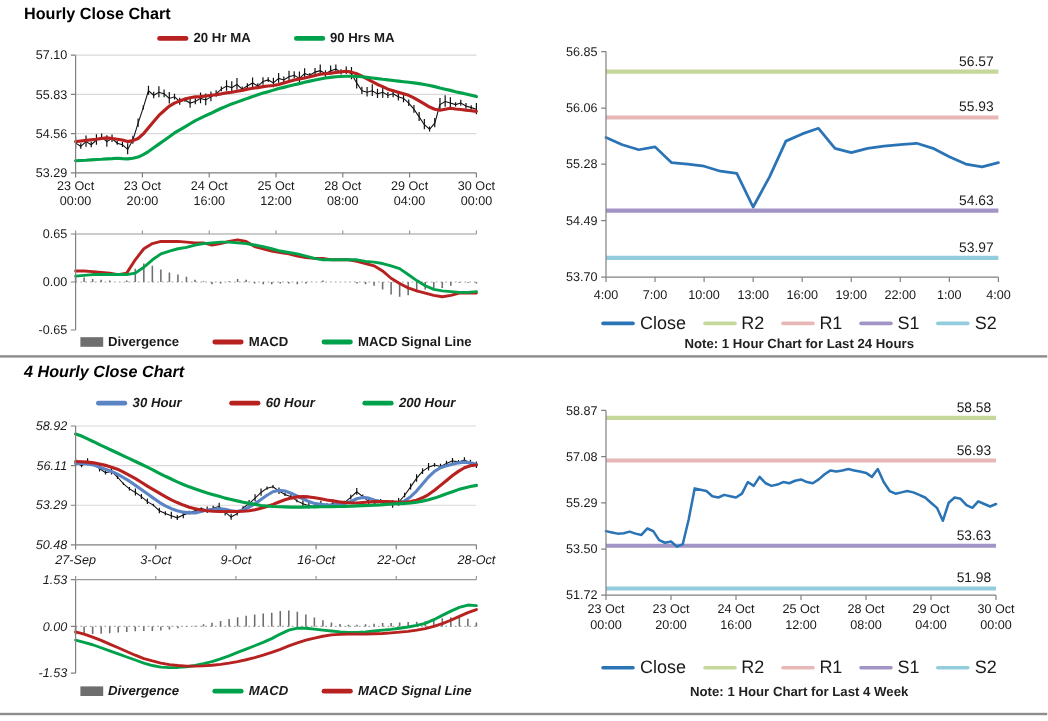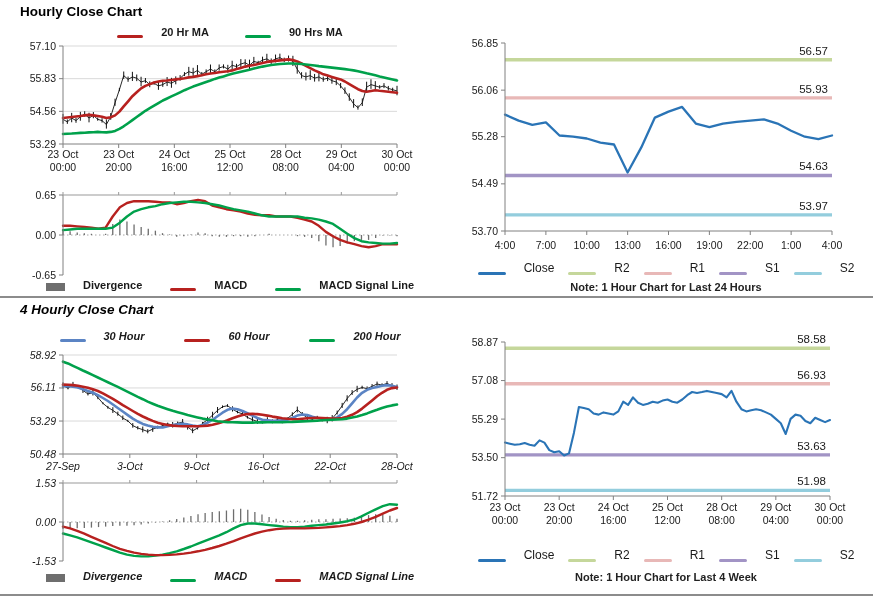--- a/index.html
+++ b/index.html
@@ -3,24 +3,24 @@
 <meta charset="utf-8">
 <style>
   html,body{margin:0;padding:0;background:#fff;}
   .stage{position:relative;width:873px;height:601px;background:#fff;overflow:hidden;
          font-family:"Liberation Sans","DejaVu Sans",sans-serif;color:#1a1a1a;}
   .panel{position:absolute;}
   .title{position:absolute;left:8px;top:4px;font-size:13.5px;font-weight:bold;color:#000;margin-left:12px;}
   svg{position:absolute;left:0;}
   svg text{font-family:"Liberation Sans","DejaVu Sans",sans-serif;}
   .legend{position:absolute;display:flex;justify-content:center;align-items:center;}
-  .legend .li{display:flex;align-items:flex-end;white-space:nowrap;gap:14px;}
+  .legend .li{display:flex;align-items:center;white-space:nowrap;}
   .legend.bold .li span{font-weight:bold;}
   .legend .li span{font-size:11px;color:#1a1a1a;}
-  .legend.big .li span{font-size:12px;font-weight:normal;}
+  .legend.big .li span{font-size:15px;font-weight:normal;}
   .sw{display:inline-block;vertical-align:middle;margin-right:4px;}
   .sw.line{width:26px;height:3.5px;border-radius:2px;}
   .sw.thin{width:28px;height:3px;border-radius:2px;}
   .sw.bar{width:19px;height:8px;}
   .note{position:absolute;text-align:center;font-size:11px;font-weight:bold;color:#222;}
   .divider{position:absolute;left:0;width:873px;height:2px;background:#8c8c8c;}
 </style>
 </head>
 <body>
 

